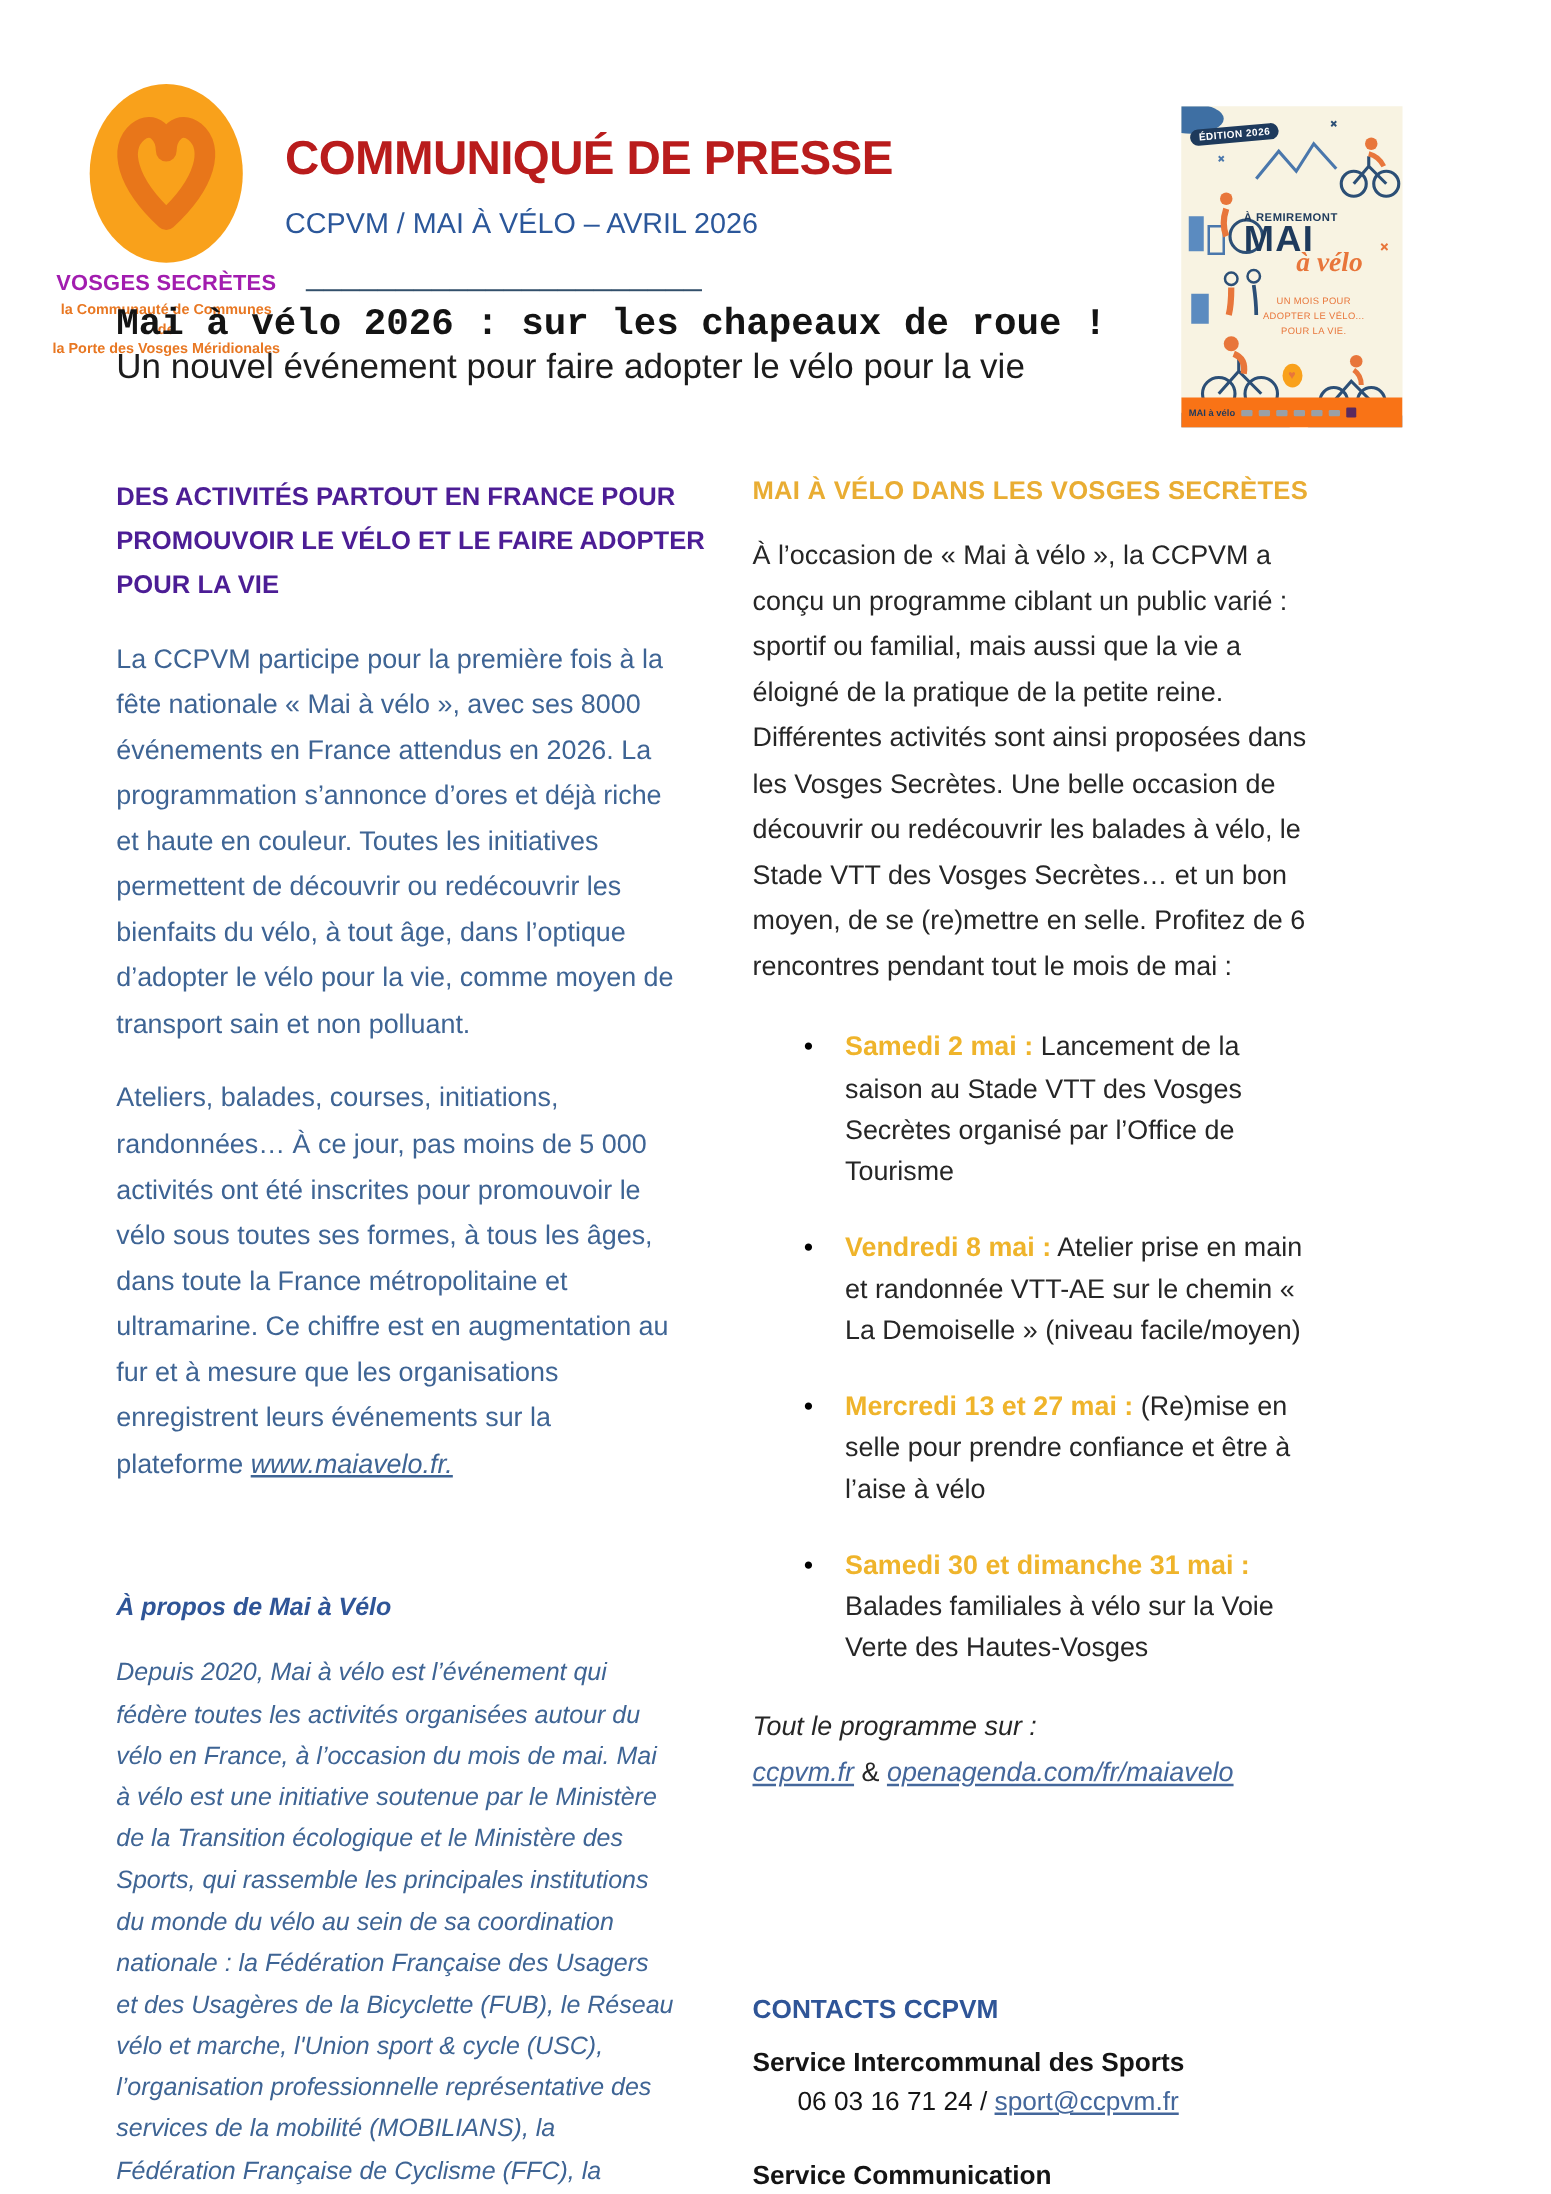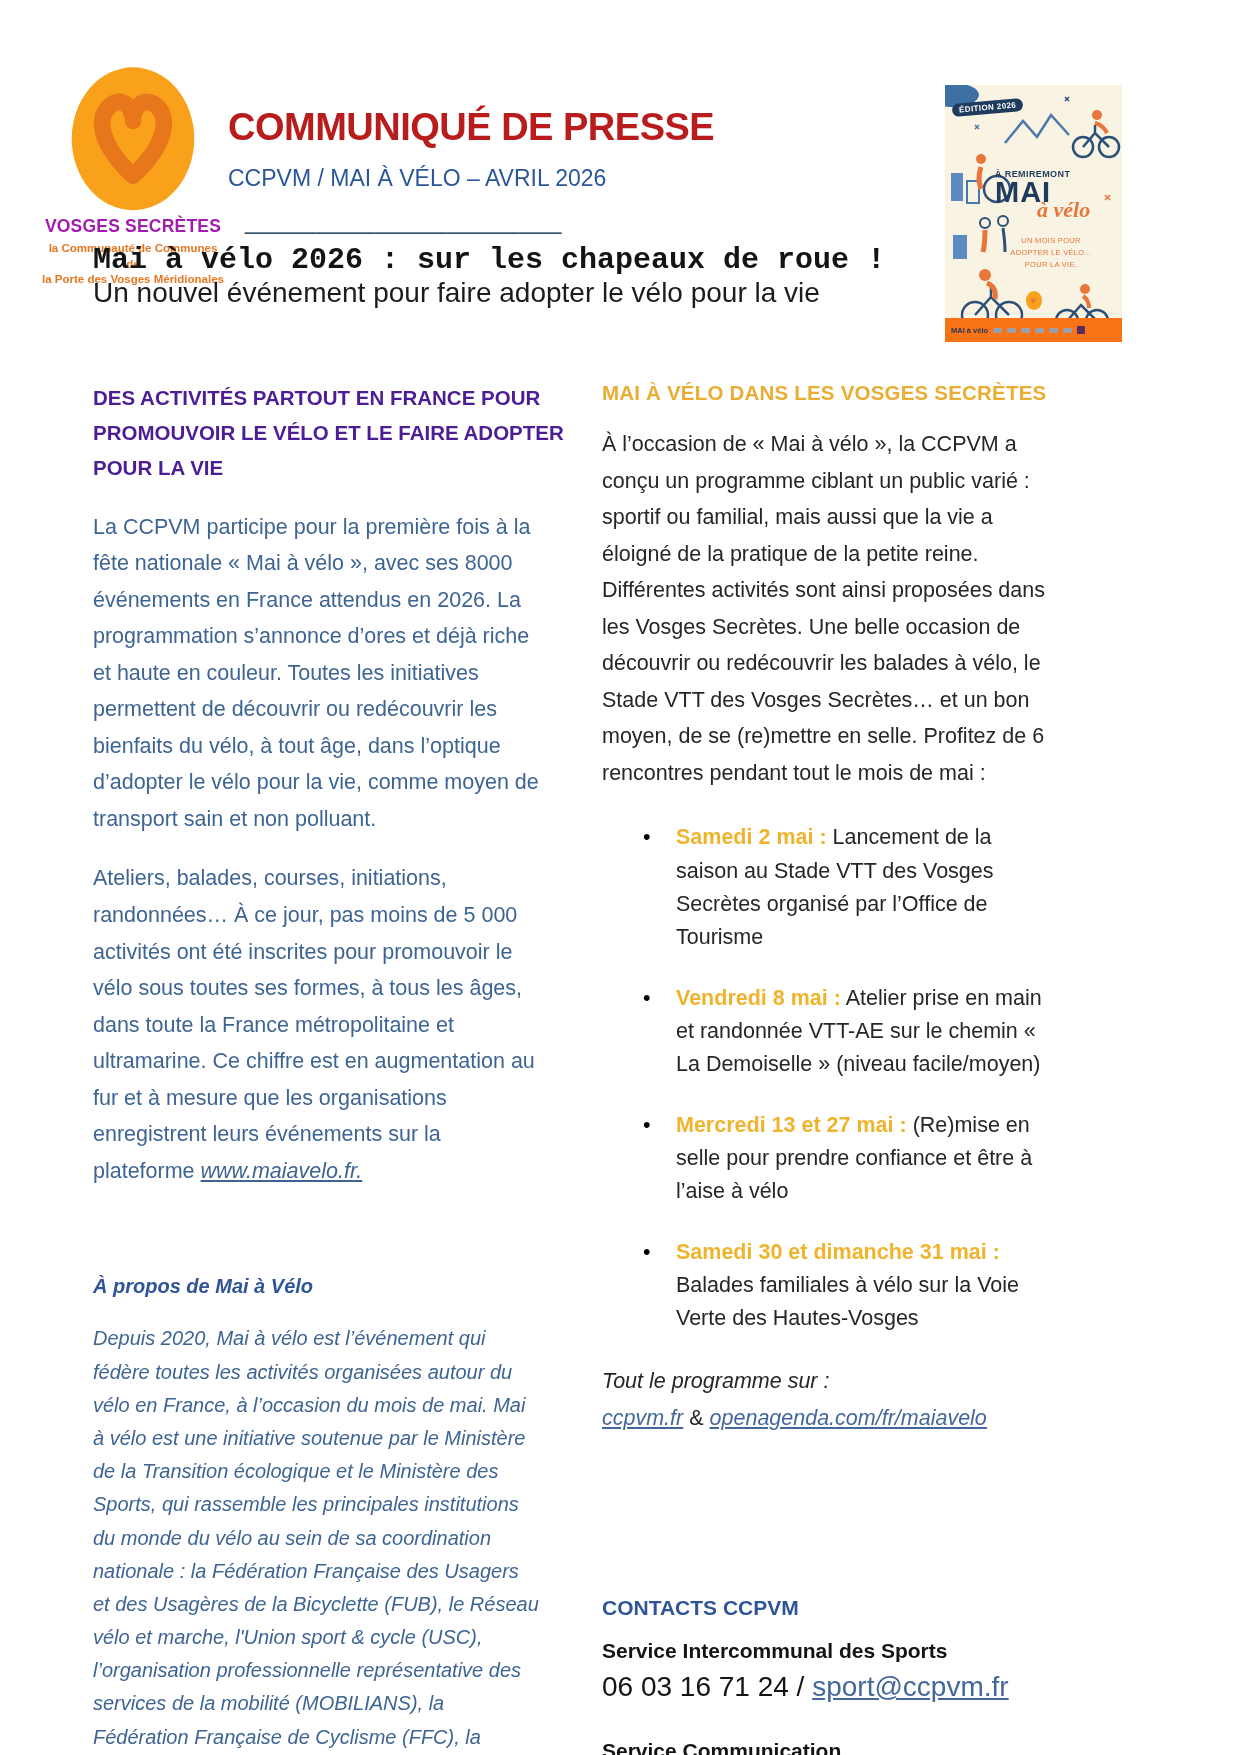--- a/index.html
+++ b/index.html
@@ -56,21 +56,21 @@
   ul.events li .bullet-dot{position:absolute;left:0;top:0;color:#000;}
   .event-date{font-weight:bold;color:#EFB42B;}
   .program{font-size:21.5px;font-style:italic;color:#262626;line-height:1.75;margin-top:24px;max-width:455px;}
   .program a{color:#44679B;}
   
   .contacts{margin-top:158px;}
   .contacts-heading{font-size:21px;font-weight:bold;color:#2F5597;}
   .contact-group{margin-top:15px;}
   .contact-group + .contact-group{margin-top:27px;}
   .contact-title{font-size:21px;font-weight:bold;color:#141414;line-height:1.5;}
-  .contact-line{font-size:28px;color:#141414;line-height:1.5;}
+  .contact-line{font-size:21px;color:#141414;line-height:1.5;margin-left:36px;}
   .contact-line a{color:#44679B;}
 </style>
 </head>
 <body>
 
 <div class="logo-block">
   <svg class="logo-oval" width="128" height="148" viewBox="0 0 100 116">
     <ellipse cx="50" cy="57" rx="48" ry="56" fill="#F9A11B"></ellipse>
     <path d="M50 86 C 25 63 20 41 32 31 C 42 23 50 33 50 43 C 50 33 58 23 68 31 C 80 41 75 63 50 86 Z" fill="none" stroke="#E8761A" stroke-width="13" stroke-linecap="round" stroke-linejoin="round"></path>
   </svg>

